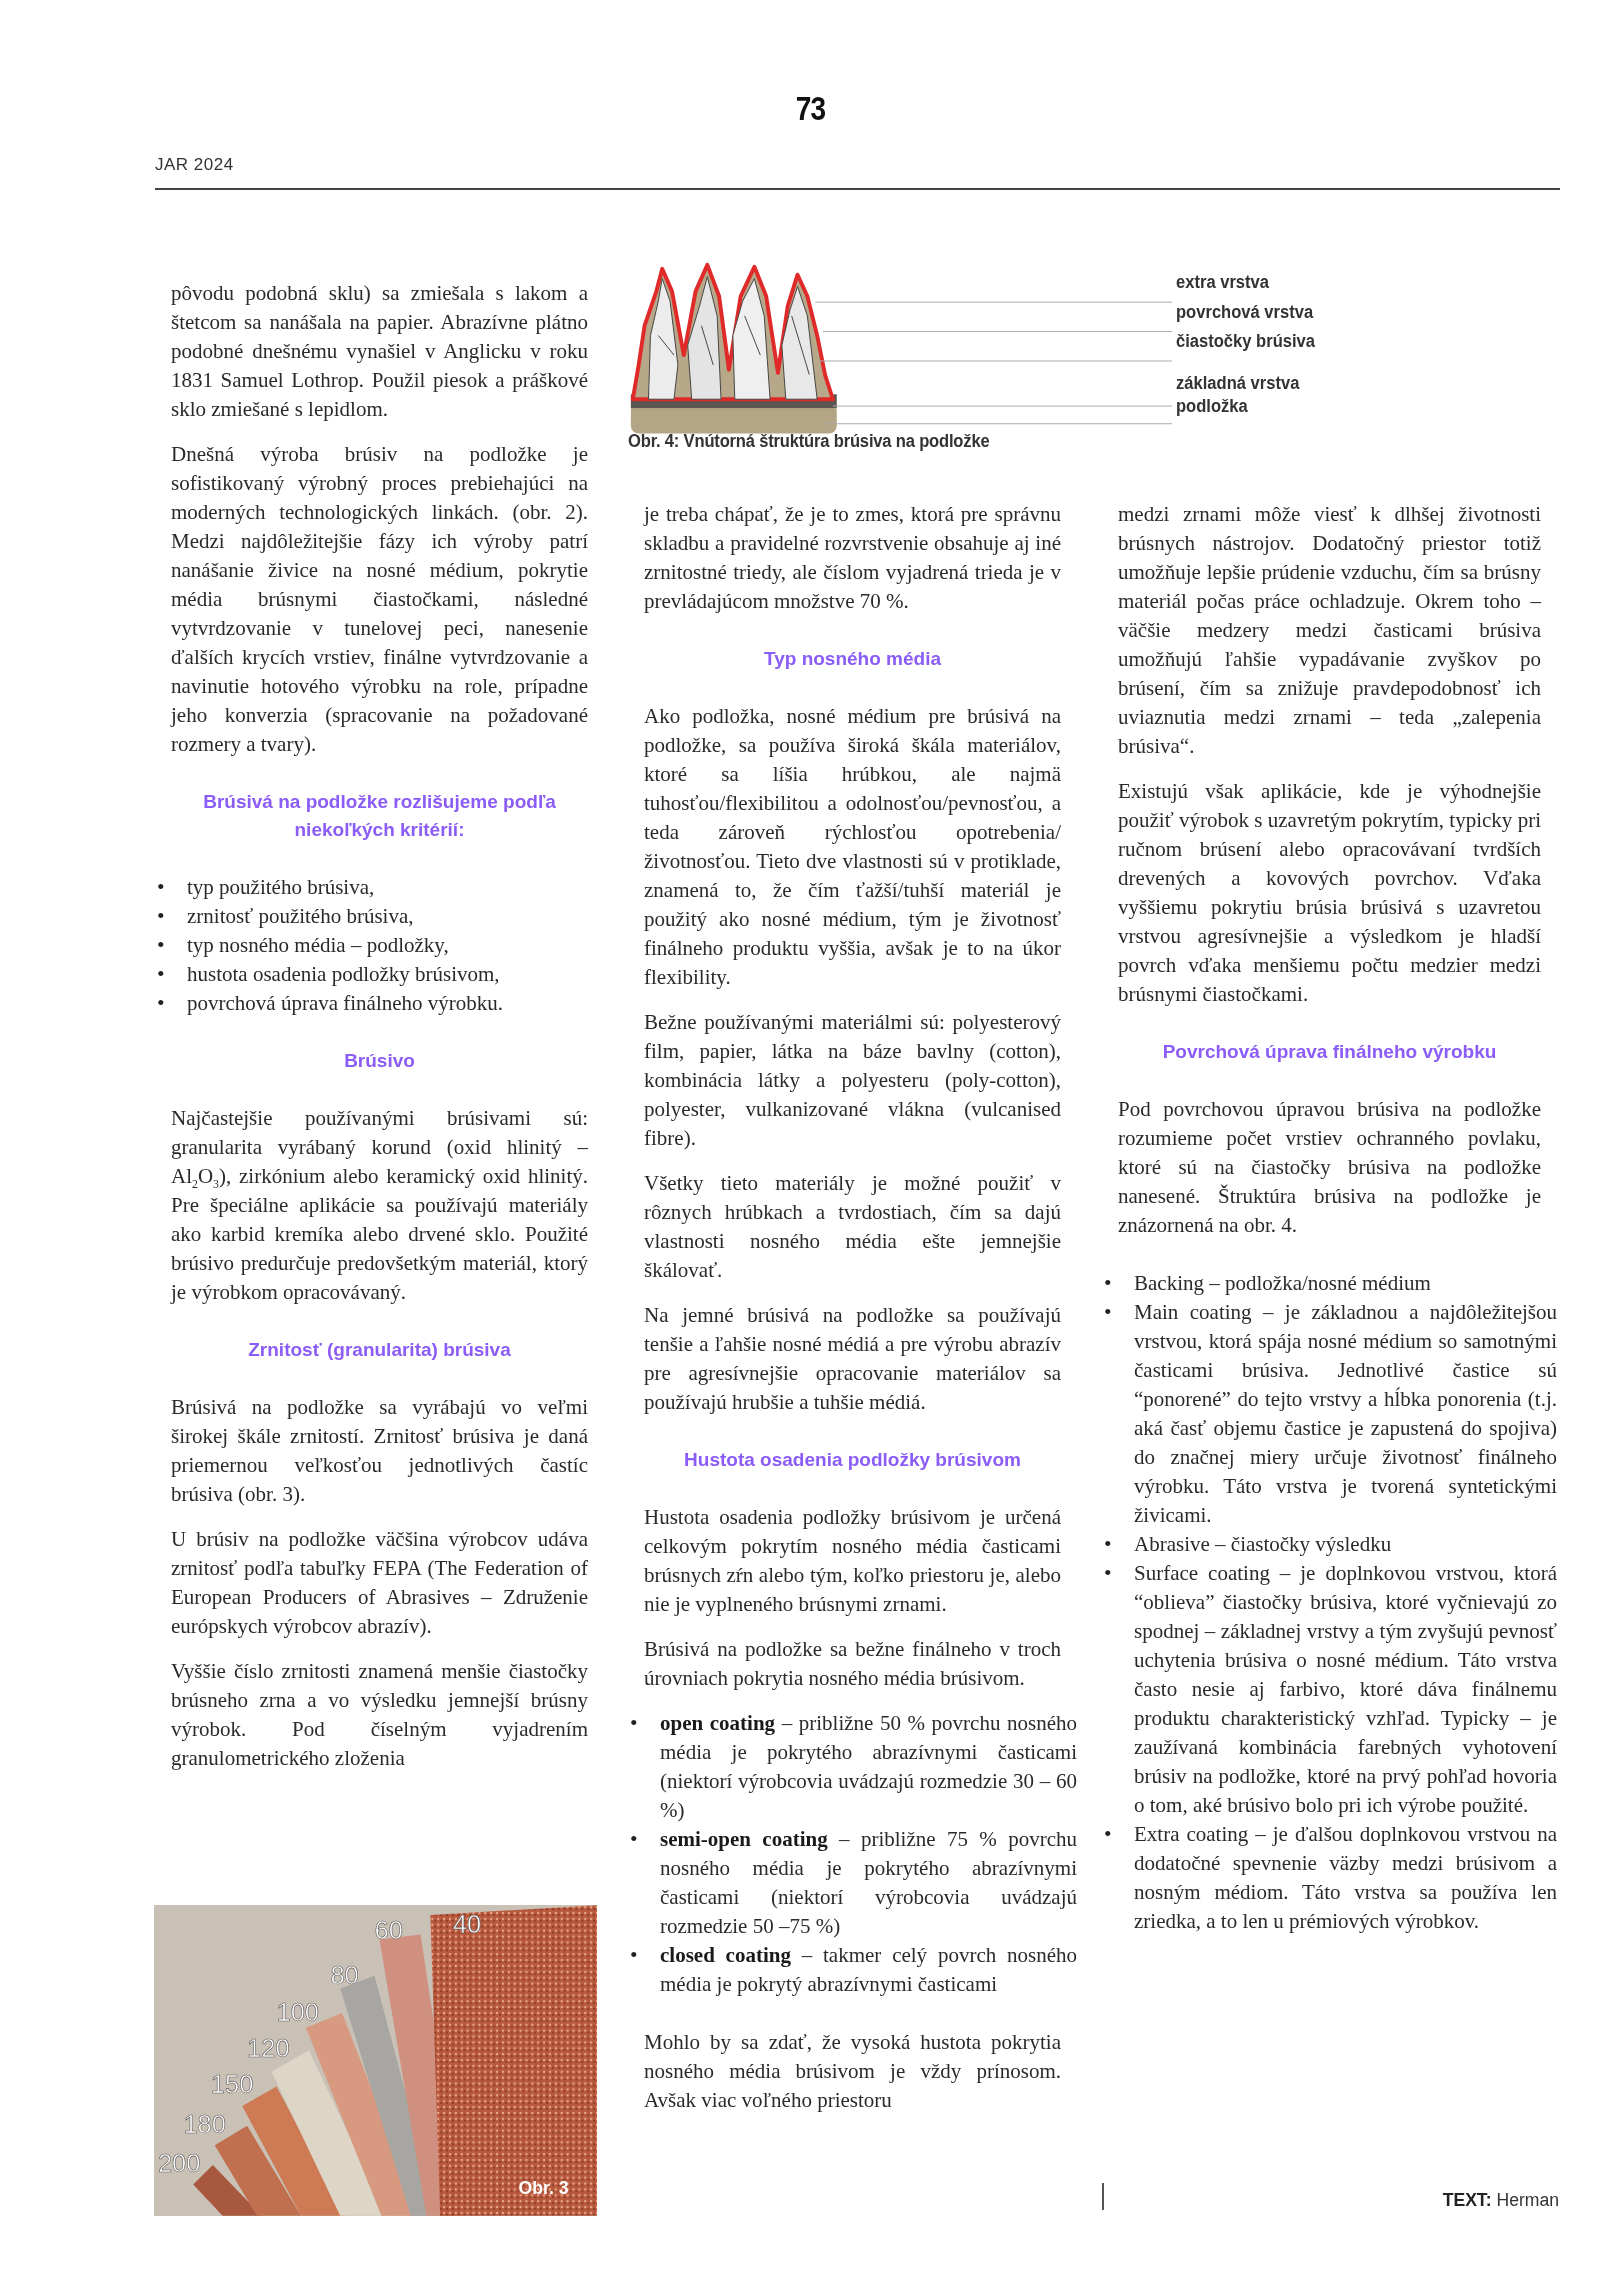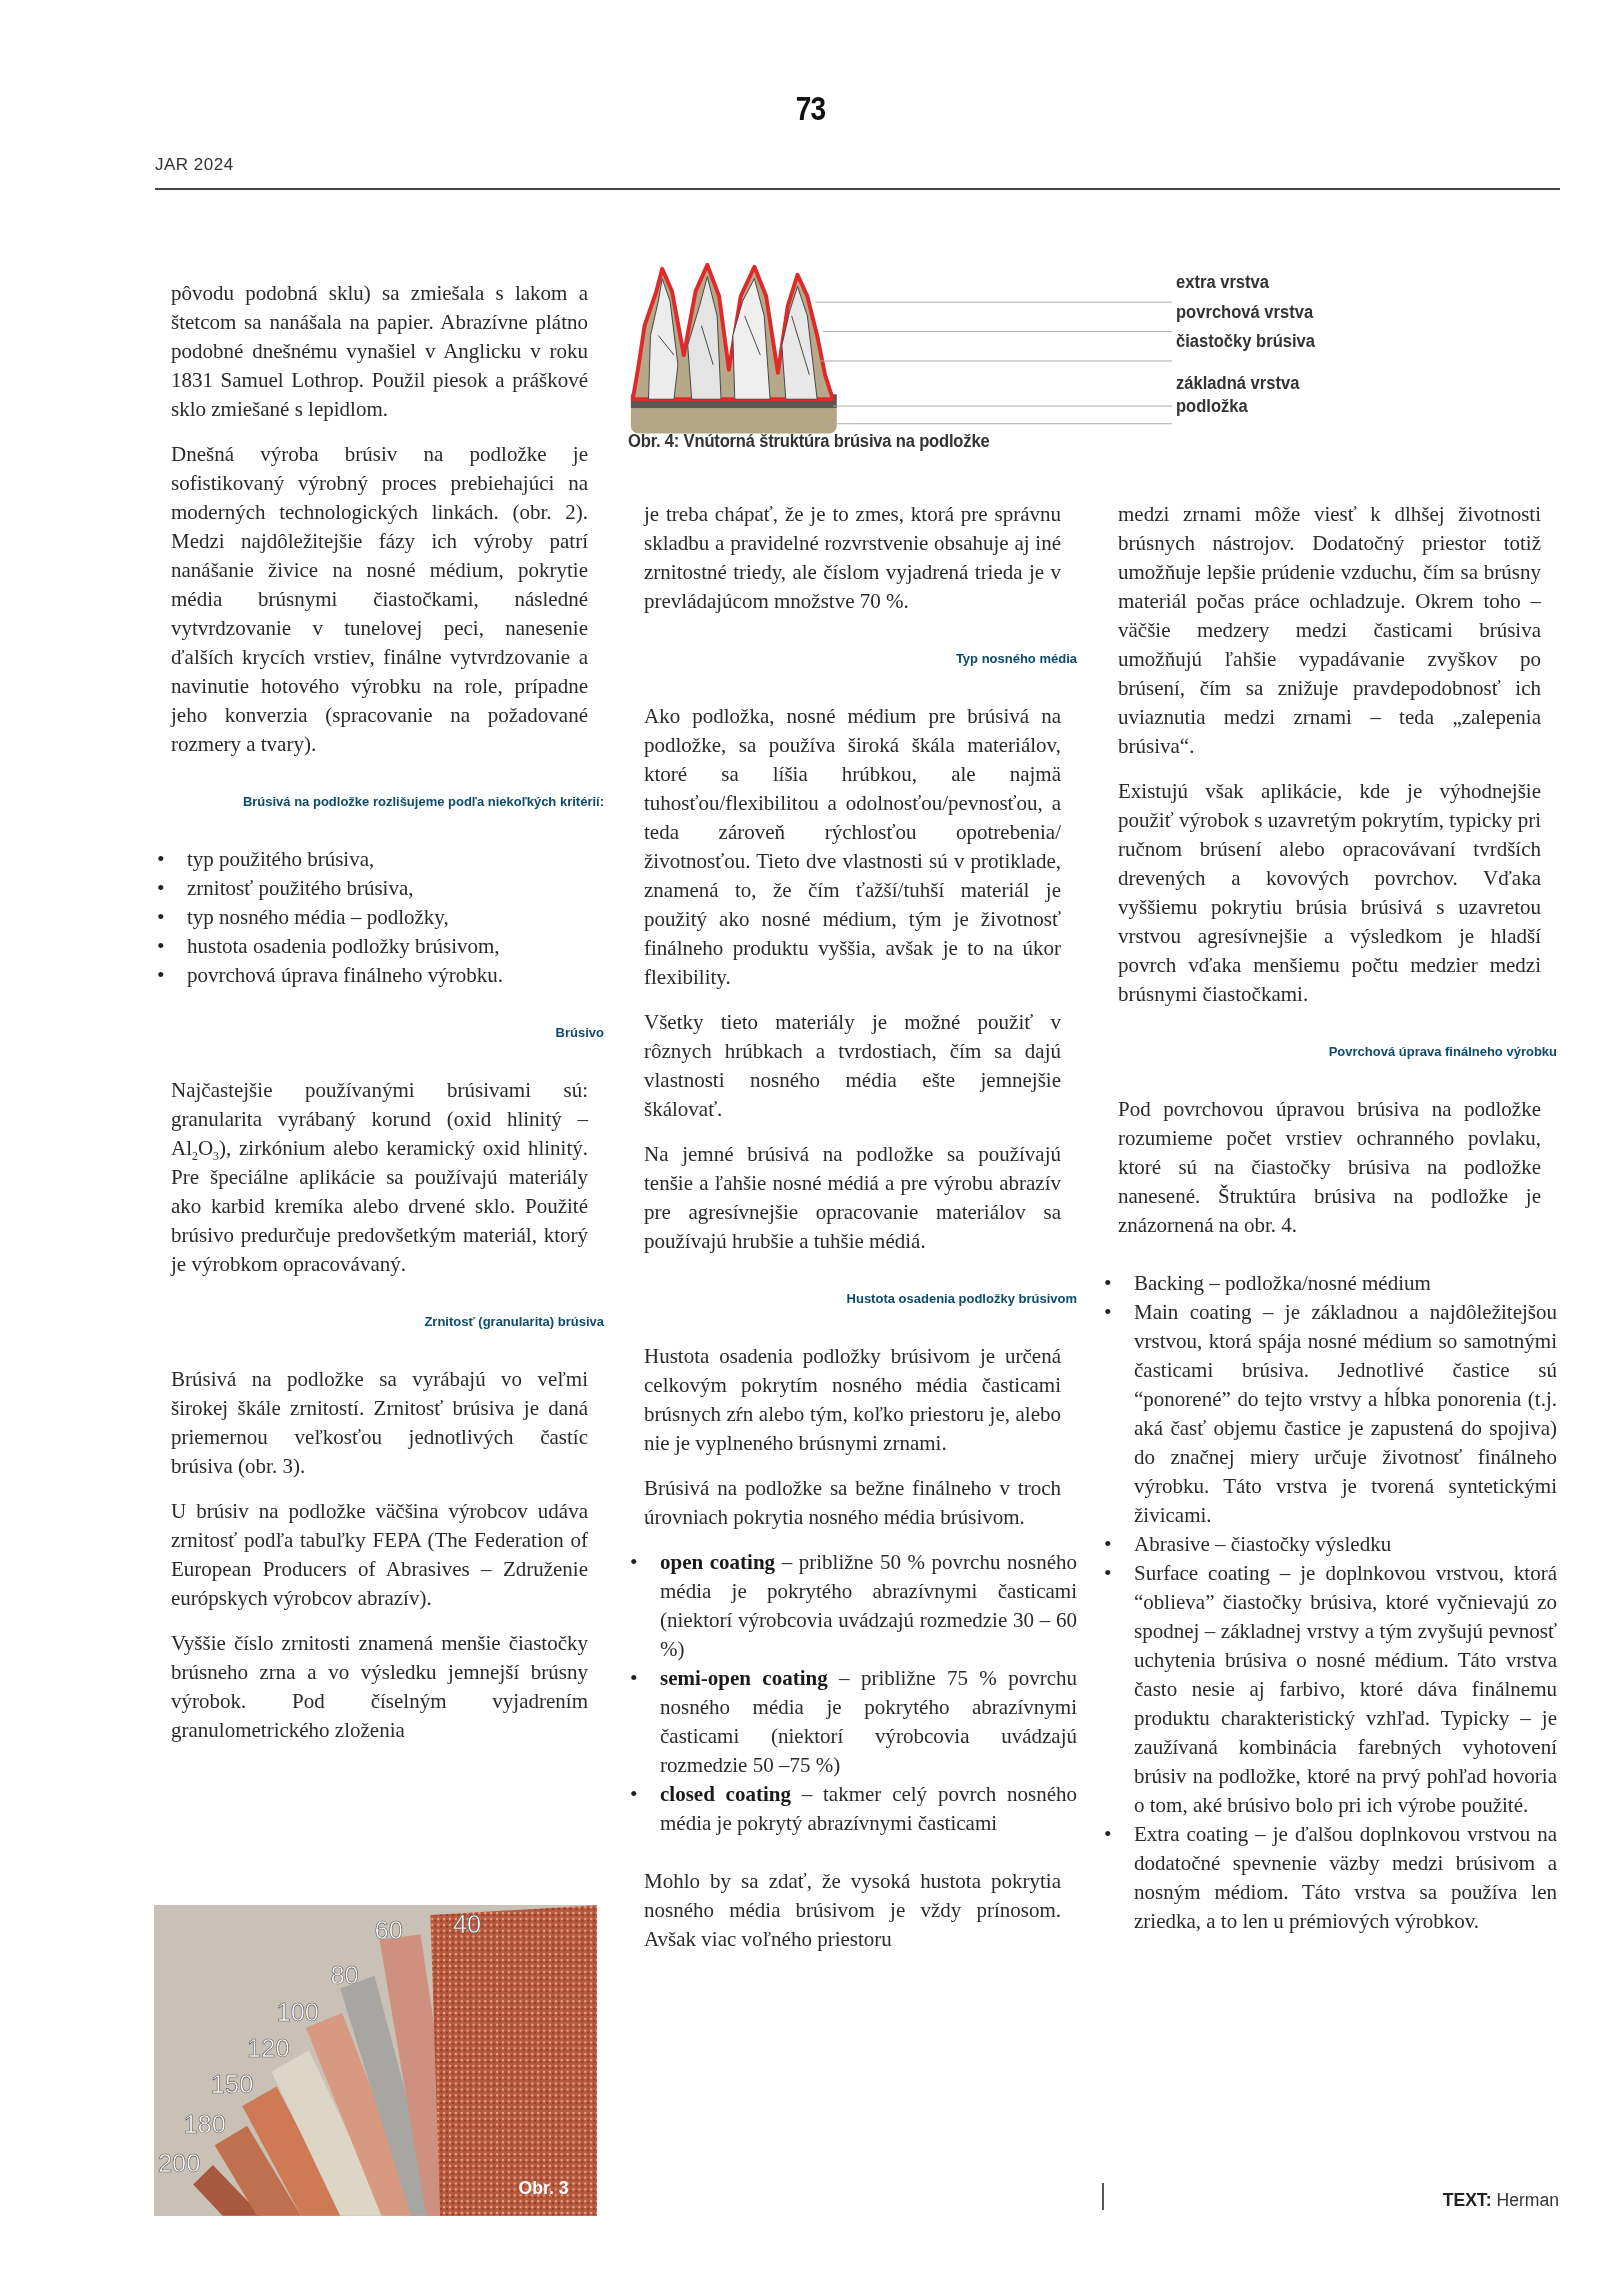--- a/index.html
+++ b/index.html
@@ -8,21 +8,21 @@
   #page-number { position: absolute; top: 90px; left: 0; width: 1621px; text-align: center;
     font-family: "Liberation Sans", sans-serif; font-weight: bold; font-size: 33px; color: #111; letter-spacing: -1px; transform: scaleX(0.85); }
   #issue { position: absolute; top: 155px; left: 155px; font-family: "Liberation Sans", sans-serif; font-size: 17px; color: #333; letter-spacing: 0.5px; }
   #header-rule { position: absolute; top: 188px; left: 155px; width: 1405px; height: 2px; background: #444; }
 
   .col { position: absolute; font-family: "Liberation Serif", serif; font-size: 21px; line-height: 29px; color: #2a2a2a; text-align: justify; hyphens: manual; }
   #col1 { left: 155px; top: 263px; width: 449px; }
   #col2 { left: 628px; top: 484px; width: 449px; }
   #col3 { left: 1102px; top: 484px; width: 455px; }
   .col p { margin: 16px; }
-  .col h3 { font-family: "Liberation Sans", sans-serif; font-weight: bold; color: #0c4a6e; font-size: 13px; line-height: 28px; margin: 29px 0 29px 0; text-align: right; }
+  .col h3 { font-family: "Liberation Sans", sans-serif; font-weight: bold; color: #8b5cf6; font-size: 19px; line-height: 28px; margin: 29px 0 29px 0; text-align: center; }
   .col ul { list-style: none; margin: 0; padding: 0; }
   .col ul li { position: relative; padding-left: 32px; }
   .col ul li::before { content: "\2022"; position: absolute; left: 2px; top: 0; font-size: 21.6px; color: #222; }
   .col ul.tight li { text-align: left; }
   sub { font-size: 11.8px; line-height: 0; }
   b { font-weight: bold; color: #1a1a1a; }
 
   #fig4 { position: absolute; left: 623px; top: 257px; width: 961px; height: 206px; }
   #fig4-caption { position: absolute; left: 628px; top: 431px; font-family: "Liberation Sans", sans-serif; font-weight: bold; font-size: 18px; color: #333; letter-spacing: -0.2px; transform: scaleX(0.92); transform-origin: left; }
   .fig4-label { position: absolute; left: 1176px; font-family: "Liberation Sans", sans-serif; font-weight: bold; font-size: 18px; color: #333; transform: scaleX(0.92); transform-origin: left; }
@@ -118,20 +118,21 @@
       <text x="4" y="272">200</text>
     </g>
     <text x="372" y="295" font-family="Liberation Sans, sans-serif" font-weight="bold" font-size="18" fill="#ffffff">Obr. 3</text>
   </svg>
 </div>
 
 <div id="col2" class="col">
   <p>je treba chápať, že je to zmes, ktorá pre správnu skladbu a pravidelné rozvrstvenie obsahuje aj iné zrnitostné triedy, ale číslom vyjadrená trieda je v prevládajúcom množstve 70 %.</p>
   <h3>Typ nosného média</h3>
   <p>Ako podložka, nosné médium pre brúsivá na podložke, sa používa široká škála materiálov, ktoré sa líšia hrúbkou, ale najmä tuhosťou/flexibilitou a odolnosťou/pevnosťou, a teda zároveň rýchlosťou opotrebenia/životnosťou. Tieto dve vlastnosti sú v protiklade, znamená to, že čím ťažší/tuhší materiál je použitý ako nosné médium, tým je životnosť finálneho produktu vyššia, avšak je to na úkor flexibility.</p>
+  <p>Bežne používanými materiálmi sú: polyesterový film, papier, látka na báze bavlny (cotton), kombinácia látky a polyesteru (poly-cotton), polyester, vulkanizované vlákna (vulcanised fibre).</p>
   <p>Všetky tieto materiály je možné použiť v rôznych hrúbkach a tvrdostiach, čím sa dajú vlastnosti nosného média ešte jemnejšie škálovať.</p>
   <p>Na jemné brúsivá na podložke sa používajú tenšie a ľahšie nosné médiá a pre výrobu abrazív pre agresívnejšie opracovanie materiálov sa používajú hrubšie a tuhšie médiá.</p>
   <h3>Hustota osadenia podložky brúsivom</h3>
   <p>Hustota osadenia podložky brúsivom je určená celkovým pokrytím nosného média časticami brúsnych zŕn alebo tým, koľko priestoru je, alebo nie je vyplneného brúsnymi zrnami.</p>
   <p>Brúsivá na podložke sa bežne finálneho v troch úrovniach pokrytia nosného média brúsivom.</p>
   <ul>
     <li><b>open coating</b><span> – približne 50 % povrchu nosného média je pokrytého abrazívnymi časticami (niektorí výrobcovia uvádzajú rozmedzie 30 – 60 %)</span></li>
     <li><b>semi-open coating</b><span> – približne 75 % povrchu nosného média je pokrytého abrazívnymi časticami (niektorí výrobcovia uvádzajú rozmedzie 50 –75 %)</span></li>
     <li><b>closed coating</b><span> – takmer celý povrch nosného média je pokrytý abrazívnymi časticami</span></li>
   </ul>

